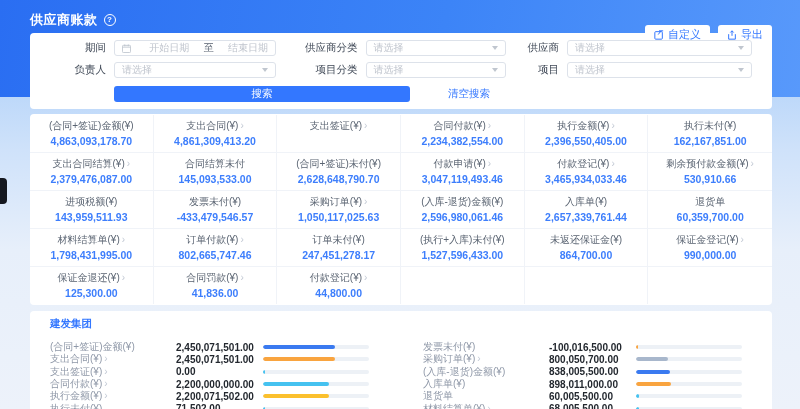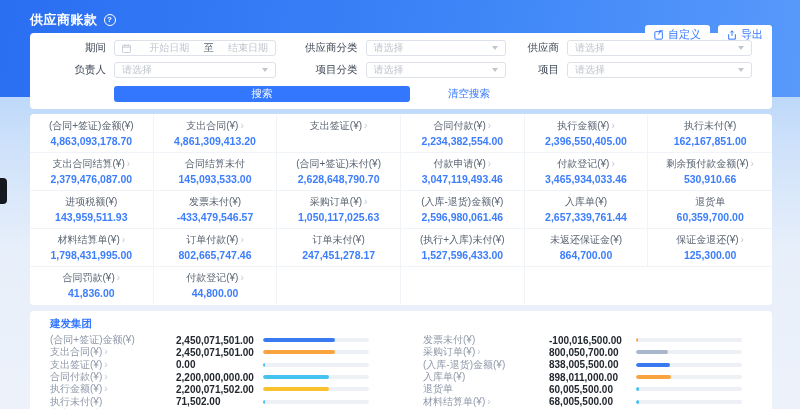--- a/index.html
+++ b/index.html
@@ -58,21 +58,21 @@
   .stat-cell { padding:4px 2px 5px; text-align:center;
     border-right:1px solid #f0f3f8; border-bottom:1px solid #f0f3f8; min-height:25px; }
   .stat-cell:nth-child(6n) { border-right:none; }
   .stat-cell:nth-child(n+25) { border-bottom:none; }
   .stat-label { color:#5a6472; font-size:10px; white-space:nowrap; overflow:hidden; }
   .stat-label .chev { color:#c2c9d4; margin-left:2px; font-size:10px; }
   .stat-value { color:#3d7efc; font-size:10.5px; font-weight:bold; margin-top:2px; white-space:nowrap; }
 
   
   .chart-card { margin-top:6px; padding:6px 20px 10px; height:200px; }
-  .group-name { color:#3377ff; font-size:10.5px; font-weight:bold; cursor:pointer; margin-bottom:3px; display:inline-block; }
+  .group-name { color:#3377ff; font-size:10.5px; font-weight:bold; cursor:pointer; margin-bottom:10px; display:inline-block; }
   .cols { display:flex; gap:44px; }
   .col { flex:1; min-width:0; }
   .crow { display:flex; align-items:center; height:12.3px; }
   .clabel { width:126px; color:#8f98a8; font-size:10px; white-space:nowrap; overflow:hidden; flex-shrink:0; }
   .clabel .chev { color:#c2c9d4; margin-left:2px; }
   .cvalue { color:#23282f; font-size:10px; font-weight:bold; white-space:nowrap; }
   .ctrack { width:106px; height:4px; border-radius:2px; background:#edf1f6;
     margin-left:auto; margin-right:10px; flex-shrink:0; overflow:hidden; }
   .cfill { height:100%; border-radius:2px; }
 </style>
@@ -256,20 +256,24 @@
         </div>
         <div class="stat-cell">
           <div class="stat-label"><span>(执行+入库)未付(¥)</span></div>
           <div class="stat-value">1,527,596,433.00</div>
         </div>
         <div class="stat-cell">
           <div class="stat-label"><span>未返还保证金(¥)</span></div>
           <div class="stat-value">864,700.00</div>
         </div>
         <div class="stat-cell">
+          <div class="stat-label"><span>保证金登记(¥)</span><span class="chev">›</span></div>
+          <div class="stat-value">990,000.00</div>
+        </div>
+        <div class="stat-cell">
           <div class="stat-label"><span>保证金退还(¥)</span><span class="chev">›</span></div>
           <div class="stat-value">125,300.00</div>
         </div>
         <div class="stat-cell">
           <div class="stat-label"><span>合同罚款(¥)</span><span class="chev">›</span></div>
           <div class="stat-value">41,836.00</div>
         </div>
         <div class="stat-cell">
           <div class="stat-label"><span>付款登记(¥)</span><span class="chev">›</span></div>
           <div class="stat-value">44,800.00</div>

